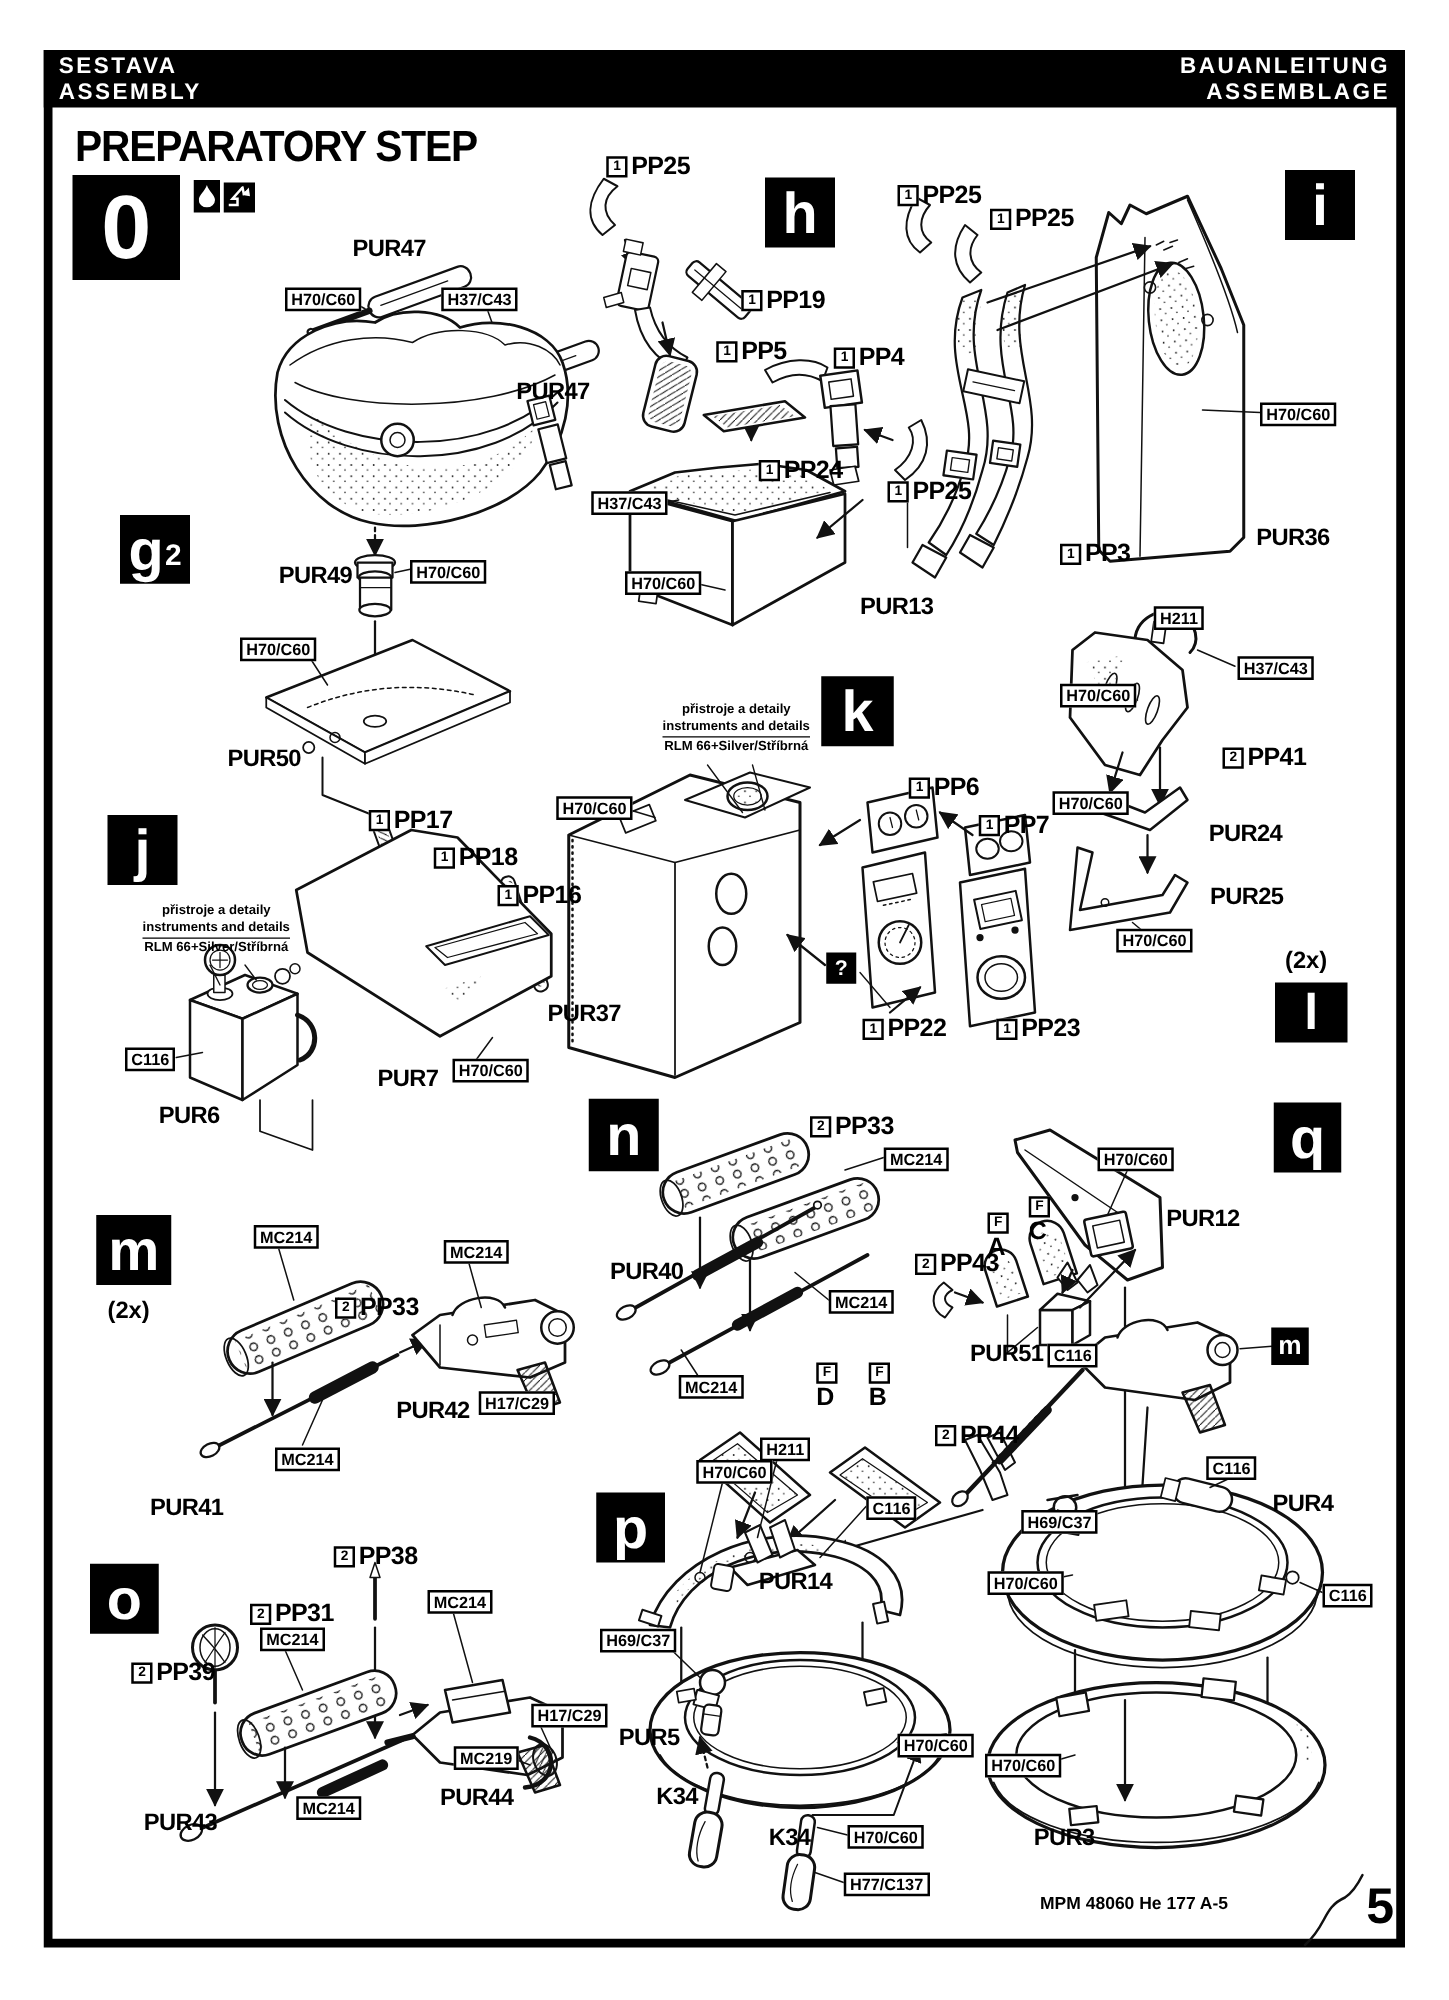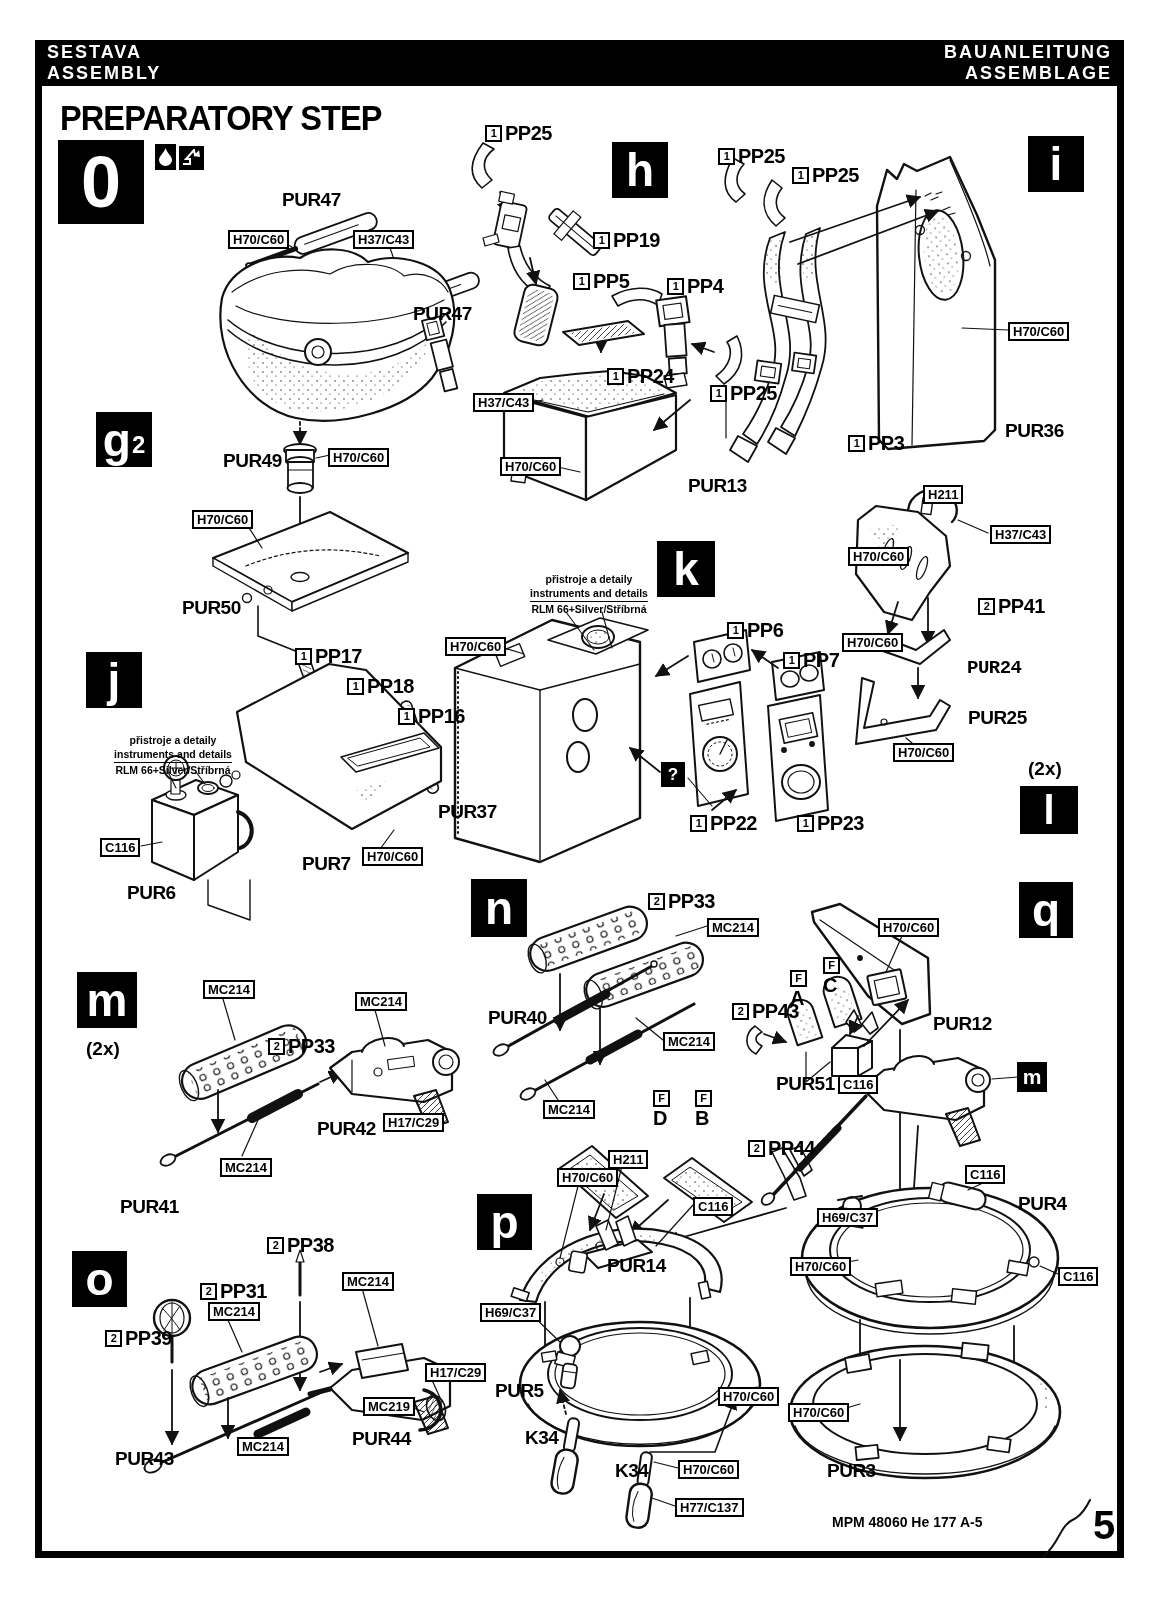--- a/index.html
+++ b/index.html
@@ -18,21 +18,21 @@
             line-height:15px;padding:0 3px;white-space:nowrap;z-index:5;}
   .pp{position:absolute;display:flex;align-items:center;gap:3px;font-weight:bold;font-size:20px;
       letter-spacing:-.5px;z-index:5;background:rgba(255,255,255,.0);}
   .pp .nb{width:13px;height:13px;border:2.5px solid #000;background:#fff;font-size:11px;line-height:13px;
           text-align:center;flex:0 0 auto;}
   .part{position:absolute;font-weight:bold;font-size:19px;letter-spacing:-.5px;z-index:5;}
   .flag{position:absolute;z-index:5;}
   .flag .fb{display:block;width:13px;height:13px;border:2.5px solid #000;background:#fff;font-weight:bold;
             font-size:11px;line-height:13px;text-align:center;}
   .flag .fl{display:block;font-weight:bold;font-size:20px;margin-top:0;}
-  .note{position:absolute;width:122px;text-align:center;font-weight:bold;font-size:10.5px;line-height:14px;z-index:5;margin-top:12px;}
+  .note{position:absolute;width:122px;text-align:center;font-weight:bold;font-size:10.5px;line-height:14px;z-index:5;}
   .note .n2{border-bottom:1.5px solid #000;display:inline-block;padding-bottom:1px;text-align:center;}
   .misc{position:absolute;font-weight:bold;font-size:19px;z-index:5;}
   #ftr-kit{position:absolute;left:832px;top:1514px;font-weight:bold;font-size:14px;z-index:6;}
   #ftr-pg{position:absolute;left:1093px;top:1503px;font-weight:bold;font-size:40px;z-index:6;}
   #art{position:absolute;left:0;top:0;width:1159px;height:1600px;z-index:2;pointer-events:none;}
   .iconbox{position:absolute;background:#000;z-index:6;display:flex;align-items:center;justify-content:center;}
 </style>
 </head>
 <body>
 
@@ -756,29 +756,29 @@
       <div class="code-box" style="left: 342px; top: 1272px;">MC214</div>
       <div class="code-box" style="left: 425px; top: 1363px;">H17/C29</div>
       <div class="code-box" style="left: 363px; top: 1397px;">MC219</div>
       <div class="code-box" style="left: 237px; top: 1437px;">MC214</div>
       <div class="part" style="left: 282px; top: 189px;">PUR47</div>
       <div class="part" style="left: 413px; top: 303px;">PUR47</div>
       <div class="part" style="left: 223px; top: 450px;">PUR49</div>
       <div class="part" style="left: 182px; top: 597px;">PUR50</div>
       <div class="part" style="left: 688px; top: 475px;">PUR13</div>
       <div class="part" style="left: 1005px; top: 420px;">PUR36</div>
-      <div class="part" style="left: 967px; top: 657px; font-family: Liberation Mono, monospace;">PUR24</div>
+      <div class="part" style="left: 967px; top: 657px;">PUR24</div>
       <div class="part" style="left: 968px; top: 707px;">PUR25</div>
       <div class="part" style="left: 438px; top: 801px;">PUR37</div>
       <div class="part" style="left: 302px; top: 853px;">PUR7</div>
       <div class="part" style="left: 127px; top: 882px;">PUR6</div>
       <div class="part" style="left: 488px; top: 1007px;">PUR40</div>
       <div class="part" style="left: 317px; top: 1118px;">PUR42</div>
       <div class="part" style="left: 120px; top: 1155px; margin-top: 41px;">PUR41</div>
-      <div class="part" style="left: 933px; top: 965px; margin-top: 48px;">PUR12</div>
+      <div class="part" style="left: 933px; top: 965px;">PUR12</div>
       <div class="part" style="left: 776px; top: 1073px;">PUR51</div>
       <div class="part" style="left: 1018px; top: 1193px;">PUR4</div>
       <div class="part" style="left: 607px; top: 1255px;">PUR14</div>
       <div class="part" style="left: 495px; top: 1380px;">PUR5</div>
       <div class="part" style="left: 827px; top: 1460px;">PUR3</div>
       <div class="part" style="left: 115px; top: 1448px;">PUR43</div>
       <div class="part" style="left: 352px; top: 1428px;">PUR44</div>
       <div class="part" style="left: 525px; top: 1427px;">K34</div>
       <div class="part" style="left: 615px; top: 1460px;">K34</div>
       <div class="flag" style="left: 790px; top: 970px;">

